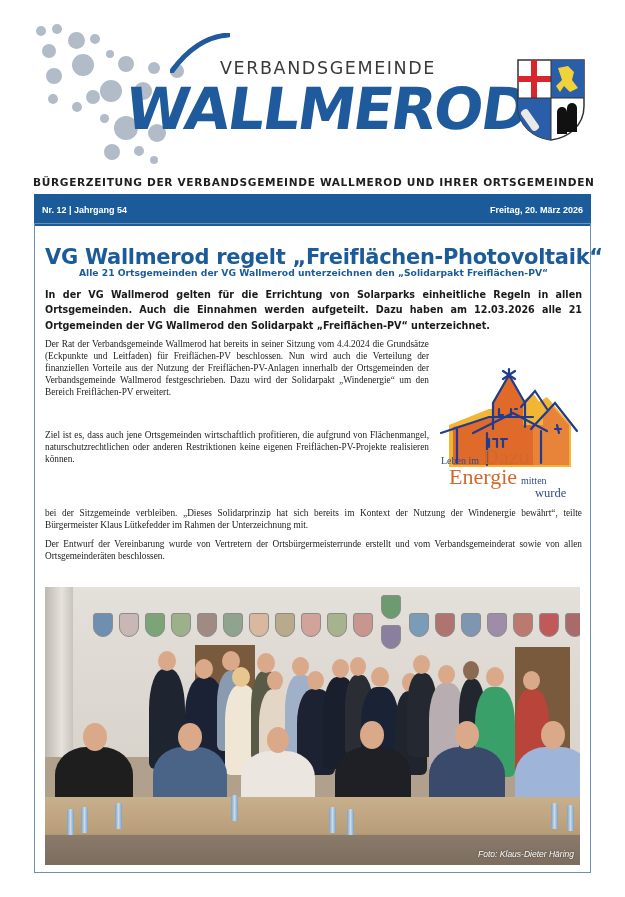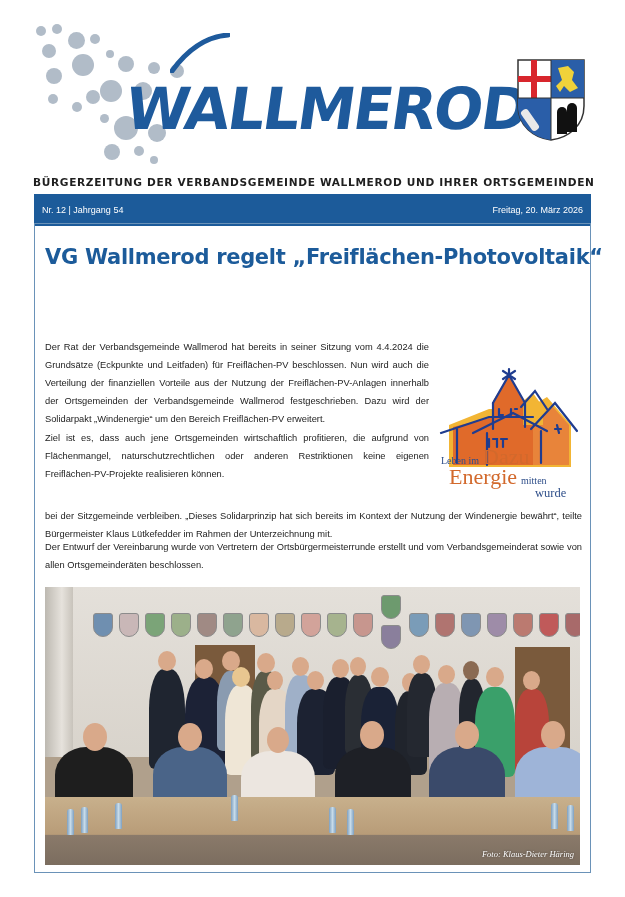--- a/index.html
+++ b/index.html
@@ -9,29 +9,29 @@
     
     .masthead { position: absolute; left: 0; top: 0; width: 625px; height: 170px; }
     .logo { position: absolute; left: 30px; top: 18px; width: 370px; height: 150px; }
     .logo .dot { position: absolute; border-radius: 50%; background: #b1bcc8; }
     .logo-vg { position: absolute; left: 190px; top: 40px; font-family: "DejaVu Sans", sans-serif; font-size: 17.5px; letter-spacing: 1.6px; color: #3a3a3a; }
     .logo-name { position: absolute; left: 96px; top: 62px; font-family: "DejaVu Sans", sans-serif; font-size: 58px; font-weight: bold; color: #1e5a9c; letter-spacing: -2px; transform: skewX(-8deg); line-height: 1; }
     .logo-swoosh { position: absolute; left: 140px; top: 15px; }
     .crest { position: absolute; left: 516px; top: 58px; width: 70px; height: 84px; }
 
     .tagline { position: absolute; left: 33px; top: 176px; width: 560px; font-family: "DejaVu Sans", sans-serif; font-weight: bold; font-size: 10.6px; letter-spacing: 0.65px; color: #1f1f1f; white-space: nowrap; }
-    .issue-bar { position: absolute; left: 34px; top: 194px; width: 557px; height: 20px; background: #1c5b9a; color: #ffffff; font-family: "Liberation Sans", sans-serif; font-size: 9px; font-weight: normal; display: flex; justify-content: space-between; align-items: center; padding: 16px 8px; }
+    .issue-bar { position: absolute; left: 34px; top: 194px; width: 557px; height: 20px; background: #1c5b9a; color: #ffffff; font-family: "Liberation Sans", sans-serif; font-size: 9px; font-weight: bold; display: flex; justify-content: space-between; align-items: center; padding: 16px 8px; }
 
     
     .article { position: absolute; left: 34px; top: 223px; width: 557px; height: 650px; border: 1.5px solid #6a92b8; }
     .headline { position: absolute; left: 10px; top: 8px; width: 537px; text-align: center; font-family: "DejaVu Sans", sans-serif; font-weight: bold; font-size: 21px; color: #1c5b9a; letter-spacing: -0.3px; white-space: nowrap; margin-top: 13px; }
     .subheadline { position: absolute; left: 10px; top: 43px; width: 537px; text-align: center; font-family: "DejaVu Sans", sans-serif; font-weight: bold; font-size: 9.2px; color: #1c5b9a; white-space: nowrap; }
     .lead { position: absolute; left: 10px; top: 63px; width: 537px; font-family: "DejaVu Sans", sans-serif; font-weight: bold; font-size: 9.6px; line-height: 15.4px; text-align: justify; color: #1a1a1a; }
 
-    .body-text { font-family: Liberation Sans, sans-serif; font-size: 9.3px; line-height: 18px; color: #222; text-align: justify; }
+    .body-text { font-family: Liberation Serif, serif; font-size: 9.3px; line-height: 12px; color: #222; text-align: justify; }
     .col-narrow { position: absolute; left: 10px; width: 384px; }
     .col-wide { position: absolute; left: 10px; width: 537px; }
     .p1 { top: 114px; }
     .p2 { top: 205px; }
     .p3a { top: 252px; }
     .p3b { top: 283px; }
     .p4 { top: 314px; }
 
     .dorf-logo { position: absolute; left: 402px; top: 118px; width: 144px; height: 160px; }
     .dorf-text { position: absolute; left: 402px; top: 220px; width: 144px; font-family: "Liberation Serif", serif; }
@@ -45,21 +45,21 @@
     .photo { position: absolute; left: 10px; top: 363px; width: 535px; height: 278px; overflow: hidden; background: #d9d4cc; }
     .photo .wall { position: absolute; left: 0; top: 0; width: 100%; height: 175px; background: linear-gradient(180deg, #e4e0da 0%, #d8d3cb 100%); }
     .photo .pillar { position: absolute; left: 0; top: 0; width: 28px; height: 180px; background: linear-gradient(90deg, #bdb9b1, #e6e2dc 60%, #c8c3bb); }
     .photo .door { position: absolute; background: #7a5a3c; }
     .photo .crestw { position: absolute; width: 20px; height: 24px; border-radius: 3px 3px 10px 10px; border: 1px solid #8c8c8c; }
     .photo .floor { position: absolute; left: 0; top: 170px; width: 100%; height: 108px; background: #b0a08c; }
     .photo .person { position: absolute; border-radius: 40% 40% 6px 6px; }
     .photo .head { position: absolute; border-radius: 50%; background: #d9a98a; }
     .photo .desk { position: absolute; left: 0; top: 210px; width: 100%; height: 68px; background: linear-gradient(180deg, #c8b08c 0%, #b89c78 55%, #8a7a6a 56%, #7b6d5f 100%); }
     .photo .bottle { position: absolute; width: 7px; height: 26px; background: linear-gradient(90deg, #7ea0c0, #c7dbe9, #7ea0c0); border-radius: 3px 3px 1px 1px; }
-    .photo-credit { position: absolute; right: 6px; bottom: 6px; font-family: Liberation Serif, serif; font-style: italic; font-size: 8.5px; color: #ffffff; text-shadow: 0 0 2px rgba(0,0,0,0.5); margin-left: 44px; }
+    .photo-credit { position: absolute; right: 6px; bottom: 6px; font-family: Liberation Sans, sans-serif; font-style: italic; font-size: 8.5px; color: #ffffff; text-shadow: 0 0 2px rgba(0,0,0,0.5); margin-left: 44px; }
   </style>
 </head>
 <body>
 
 <header class="masthead">
   <div class="logo">
 
     <span class="dot" style="left:6px;top:8px;width:10px;height:10px;"></span>
     <span class="dot" style="left:22px;top:6px;width:10px;height:10px;"></span>
     <span class="dot" style="left:38px;top:14px;width:17px;height:17px;"></span>
@@ -79,20 +79,21 @@
     <span class="dot" style="left:70px;top:96px;width:9px;height:9px;"></span>
     <span class="dot" style="left:84px;top:98px;width:24px;height:24px;"></span>
     <span class="dot" style="left:118px;top:106px;width:18px;height:18px;"></span>
     <span class="dot" style="left:74px;top:126px;width:16px;height:16px;"></span>
     <span class="dot" style="left:104px;top:128px;width:10px;height:10px;"></span>
     <span class="dot" style="left:120px;top:138px;width:8px;height:8px;"></span>
 
     <svg class="logo-swoosh" width="60" height="40" viewBox="0 0 60 40">
       <path d="M2 38 C 15 20, 32 4, 58 2" stroke="#1e5a9c" stroke-width="5" fill="none" stroke-linecap="round"></path>
     </svg>
+    <div class="logo-vg">VERBANDSGEMEINDE</div>
     <div class="logo-name">WALLMEROD</div>
   </div>
 
   <svg class="crest" viewBox="0 0 70 84">
     <path d="M2 2 H68 V48 C68 68 52 80 35 82 C18 80 2 68 2 48 Z" fill="#ffffff" stroke="#333" stroke-width="1.5"></path>
 
     <rect x="15" y="2" width="6" height="38" fill="#d8262d"></rect>
     <rect x="2" y="18" width="33" height="6" fill="#d8262d"></rect>
 
     <rect x="35" y="2" width="33" height="38" fill="#2a5ea8"></rect>
@@ -112,20 +113,22 @@
   <div class="tagline">BÜRGERZEITUNG DER VERBANDSGEMEINDE WALLMEROD UND IHRER ORTSGEMEINDEN</div>
 </header>
 
 <div class="issue-bar">
   <span>Nr. 12 | Jahrgang 54</span>
   <span>Freitag, 20. März 2026</span>
 </div>
 
 <article class="article">
   <h1 class="headline">VG Wallmerod regelt „Freiflächen-Photovoltaik“</h1>
+  <h2 class="subheadline">Alle 21 Ortsgemeinden der VG Wallmerod unterzeichnen den „Solidarpakt Freiflächen-PV“</h2>
+  <p class="lead">In der VG Wallmerod gelten für die Errichtung von Solarparks einheitliche Regeln in allen Ortsgemeinden. Auch die Einnahmen werden aufgeteilt. Dazu haben am 12.03.2026 alle 21 Ortgemeinden der VG Wallmerod den Solidarpakt „Freiflächen-PV“ unterzeichnet.</p>
 
   <p class="body-text col-narrow p1">Der Rat der Verbandsgemeinde Wallmerod hat bereits in seiner Sitzung vom 4.4.2024 die Grundsätze (Eckpunkte und Leitfaden) für Freiflächen-PV beschlossen. Nun wird auch die Verteilung der finanziellen Vorteile aus der Nutzung der Freiflächen-PV-Anlagen innerhalb der Ortsgemeinden der Verbandsgemeinde Wallmerod festgeschrieben. Dazu wird der Solidarpakt „Windenergie“ um den Bereich Freiflächen-PV erweitert.</p>
   <p class="body-text col-narrow p2">Ziel ist es, dass auch jene Ortsgemeinden wirtschaftlich profitieren, die aufgrund von Flächenmangel, naturschutzrechtlichen oder anderen Restriktionen keine eigenen Freiflächen-PV-Projekte realisieren können.</p>
   <p class="body-text col-wide p4">Der Entwurf der Vereinbarung wurde von Vertretern der Ortsbürgermeisterrunde erstellt und vom Verbandsgemeinderat sowie von allen Ortsgemeinderäten beschlossen.</p>
   <p class="body-text col-wide p3b">bei der Sitzgemeinde verbleiben. „Dieses Solidarprinzip hat sich bereits im Kontext der Nutzung der Windenergie bewährt“, teilte Bürgermeister Klaus Lütkefedder im Rahmen der Unterzeichnung mit.</p>
 
   <svg class="dorf-logo" viewBox="0 0 144 110">
 
     <path d="M12 58 L52 42 L90 42 L110 30 L134 58 L134 100 L12 100 Z" fill="#f2b534"></path>
 

